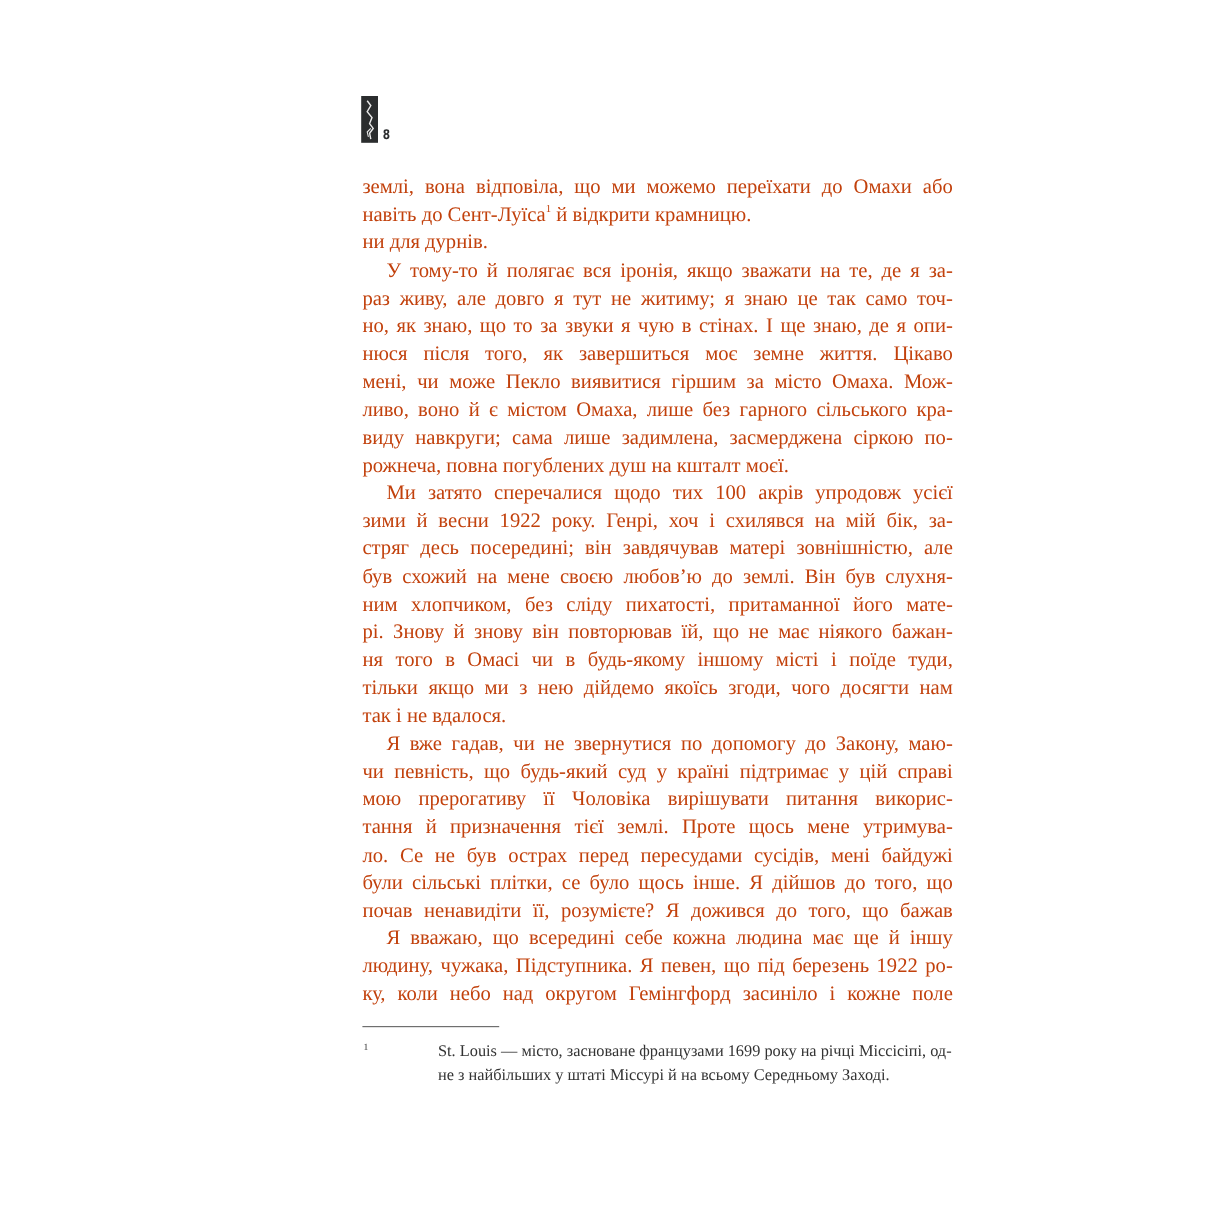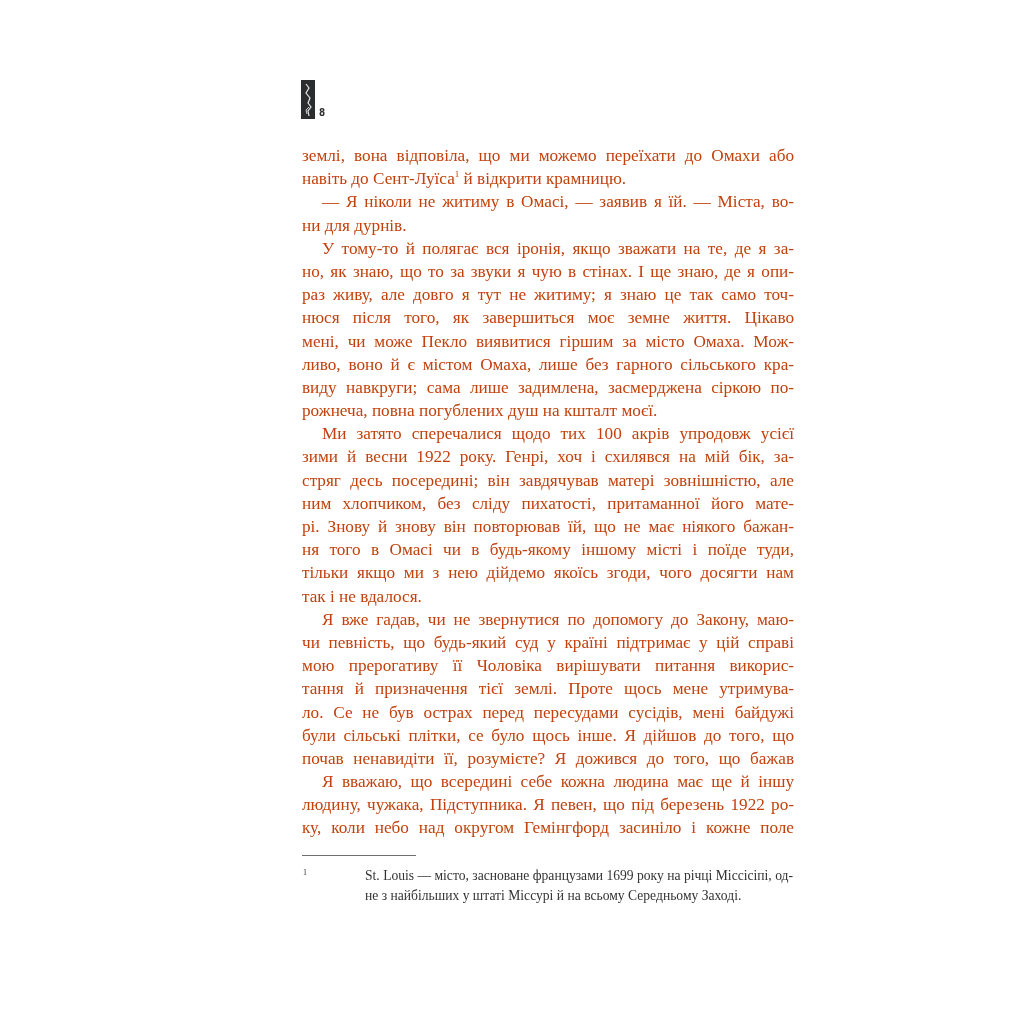--- a/index.html
+++ b/index.html
@@ -120,33 +120,33 @@
         <polyline points="5,4 8,8 5,13 9,18 7,23 10,27 7,31 8,36" fill="none" stroke="#e8e8e8" stroke-width="1.2"></polyline>
         <polyline points="8,27 5,30 6,34" fill="none" stroke="#e8e8e8" stroke-width="0.9"></polyline>
       </svg>
     </div>
     <span class="page-number">8</span>
   </div>
 
   <div class="body-text">
     <span class="line">землі, вона відповіла, що ми можемо переїхати до Омахи або</span>
     <span class="line last"><span>навіть до Сент-Луїса</span><sup class="fnref">1</sup><span> й відкрити крамницю.</span></span>
-    <span class="line indent">— Я ніколи не житиму в Омасі, — заявив я їй. — Міста, во-</span>
     <span class="line last">ни для дурнів.</span>
     <span class="line indent">У тому-то й полягає вся іронія, якщо зважати на те, де я за-</span>
+    <span class="line">раз живу, але довго я тут не житиму; я знаю це так само точ-</span>
     <span class="line">но, як знаю, що то за звуки я чую в стінах. І ще знаю, де я опи-</span>
-    <span class="line">раз живу, але довго я тут не житиму; я знаю це так само точ-</span>
     <span class="line">нюся після того, як завершиться моє земне життя. Цікаво</span>
     <span class="line">мені, чи може Пекло виявитися гіршим за місто Омаха. Мож-</span>
     <span class="line">ливо, воно й є містом Омаха, лише без гарного сільського кра-</span>
     <span class="line">виду навкруги; сама лише задимлена, засмерджена сіркою по-</span>
     <span class="line last">рожнеча, повна погублених душ на кшталт моєї.</span>
     <span class="line indent">Ми затято сперечалися щодо тих 100 акрів упродовж усієї</span>
     <span class="line">зими й весни 1922 року. Генрі, хоч і схилявся на мій бік, за-</span>
     <span class="line">стряг десь посередині; він завдячував матері зовнішністю, але</span>
+    <span class="line">був схожий на мене своєю любов’ю до землі. Він був слухня-</span>
     <span class="line">ним хлопчиком, без сліду пихатості, притаманної його мате-</span>
     <span class="line">рі. Знову й знову він повторював їй, що не має ніякого бажан-</span>
     <span class="line">ня того в Омасі чи в будь-якому іншому місті і поїде туди,</span>
     <span class="line">тільки якщо ми з нею дійдемо якоїсь згоди, чого досягти нам</span>
     <span class="line last">так і не вдалося.</span>
     <span class="line indent">Я вже гадав, чи не звернутися по допомогу до Закону, маю-</span>
     <span class="line">чи певність, що будь-який суд у країні підтримає у цій справі</span>
     <span class="line">мою прерогативу її Чоловіка вирішувати питання викорис-</span>
     <span class="line">тання й призначення тієї землі. Проте щось мене утримува-</span>
     <span class="line">ло. Се не був острах перед пересудами сусідів, мені байдужі</span>

